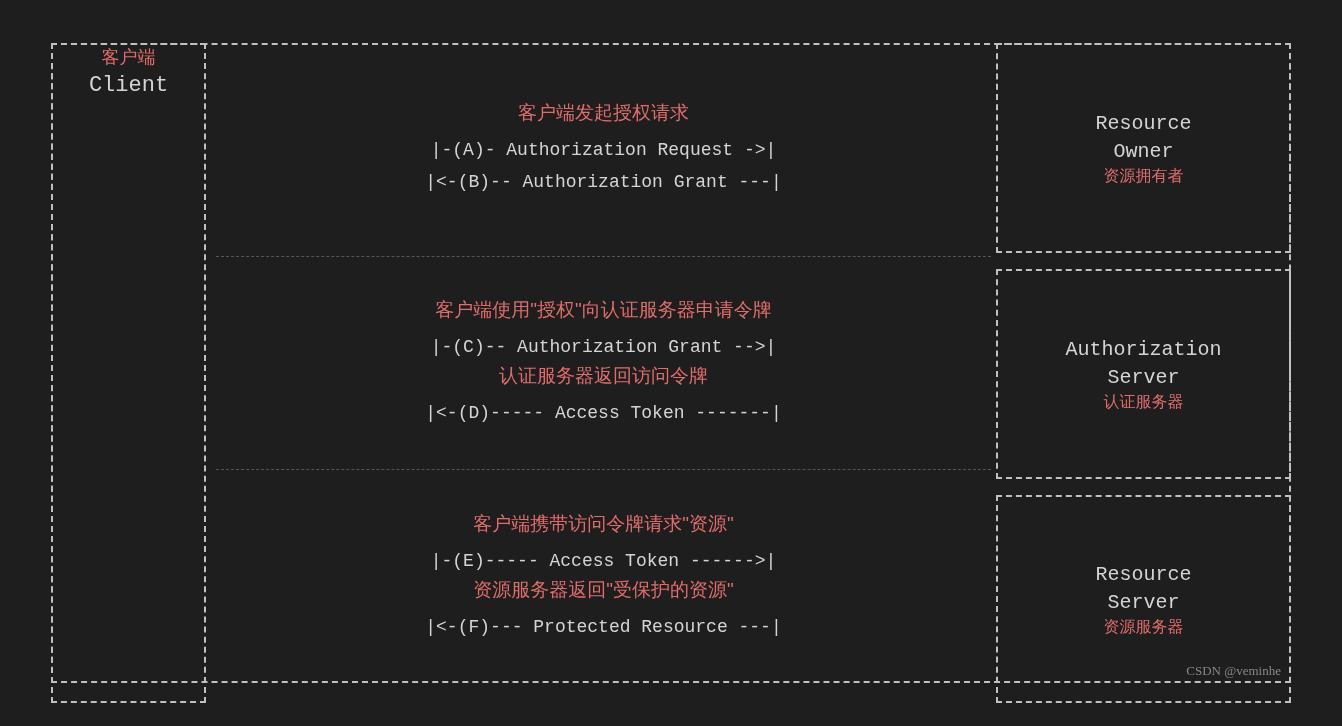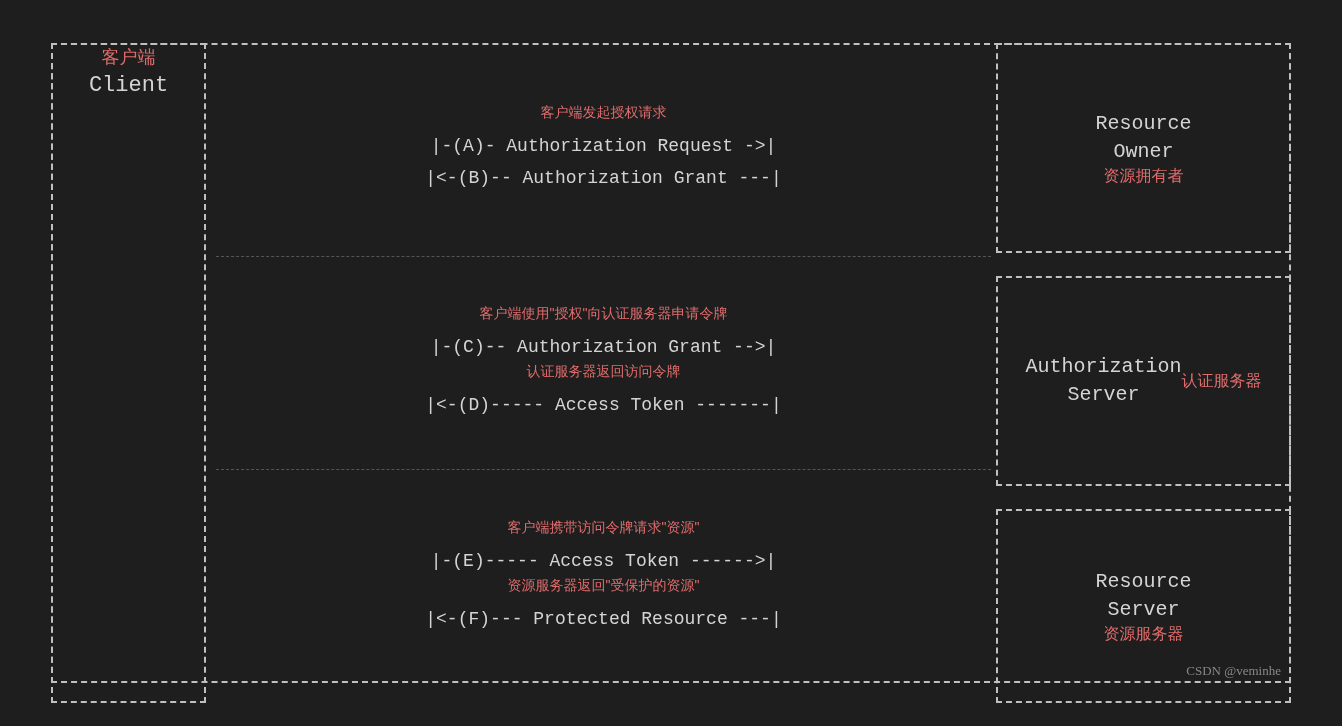--- a/index.html
+++ b/index.html
@@ -60,41 +60,41 @@
     }
     
     .right-boxes {
       position: absolute;
       top: 10px;
       right: 10px;
       width: 295px;
       height: 660px;
       display: flex;
       flex-direction: column;
-      gap: 15px;
+      gap: 8px;
       justify-content: space-between;
     }
     
     .resource-owner-box {
       border: 2px dashed #c0c0c0;
       width: 100%;
       height: 210px;
       display: flex;
       flex-direction: column;
       align-items: center;
       justify-content: center;
       margin-bottom: 8px;
     }
     
     .auth-server-box {
       border: 2px dashed #c0c0c0;
       width: 100%;
       height: 210px;
       display: flex;
-      flex-direction: row;
+      flex-direction: column;
       align-items: center;
       justify-content: center;
       margin-bottom: 8px;
     }
     
     .resource-server-box {
       border: 2px dashed #c0c0c0;
       width: 100%;
       flex: 1;
       display: flex;
@@ -110,21 +110,21 @@
       font-family: 'Courier New', Courier, monospace;
     }
     .box-label-cn {
       color: #e06c6c;
       font-size: 16px;
       text-align: center;
       font-family: 'Microsoft YaHei', sans-serif;
     }
     .annotation {
       color: #e06c6c;
-      font-size: 14px;
+      font-size: 19px;
       font-family: 'Microsoft YaHei', sans-serif;
       text-align: center;
       width: 100%;
       margin-bottom: 8px;
     }
     .flow-line {
       color: #d4d4d4;
       font-size: 18px;
       font-family: 'Courier New', Courier, monospace;
       margin: 6px 0;

